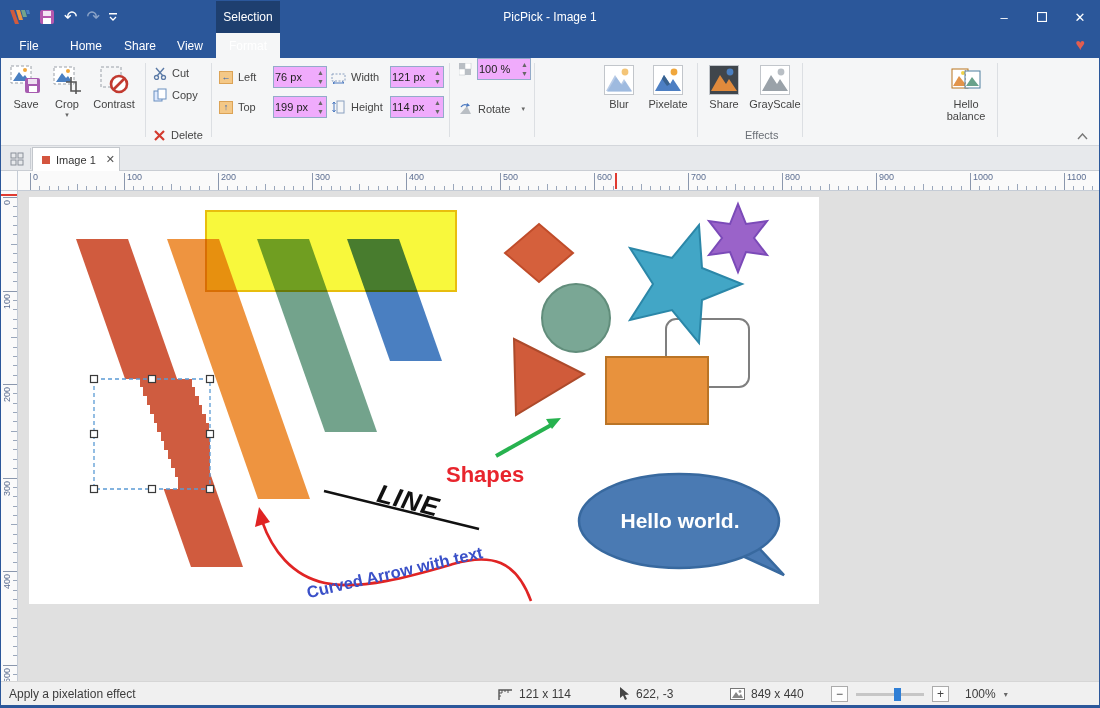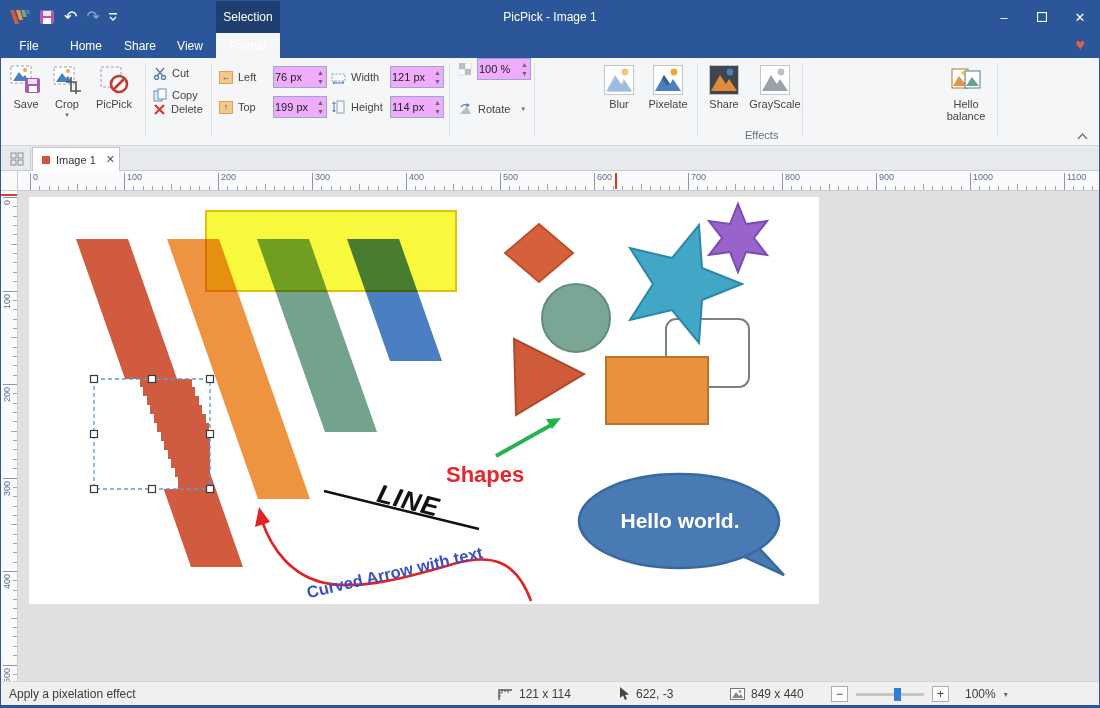--- a/index.html
+++ b/index.html
@@ -162,41 +162,41 @@
       </svg>
       <span class="cap">Crop</span>
       <span style="font-size:7px;color:#666;margin-top:-2px;">▾</span>
     </div>
     <div class="rbtn" style="left:88px;width:50px;">
       <svg width="32" height="30">
         <rect x="3" y="2" width="20" height="20" fill="none" stroke="#9aa0a8" stroke-dasharray="3,2"></rect>
         <circle cx="21" cy="19" r="8" fill="#fff" stroke="#c23a30" stroke-width="2.6"></circle>
         <line x1="15.5" y1="24.5" x2="26.5" y2="13.5" stroke="#c23a30" stroke-width="2.6"></line>
       </svg>
-      <span class="cap">PicPick</span>
+      <span class="cap">Contrast</span>
     </div>
 
     <div class="rsep" style="left:144px;"></div>
 
     <div class="smallbtn" style="left:152px;top:6px;">
       <svg width="14" height="13">
         <path d="M3,1 L10,9 M11,1 L4,9" stroke="#5b7aa6" stroke-width="1.4" fill="none"></path>
         <circle cx="3.5" cy="10.5" r="2" fill="none" stroke="#5b7aa6" stroke-width="1.3"></circle>
         <circle cx="10.5" cy="10.5" r="2" fill="none" stroke="#5b7aa6" stroke-width="1.3"></circle>
       </svg>
       <span>Cut</span>
     </div>
     <div class="smallbtn" style="left:152px;top:28px;">
       <svg width="14" height="14">
         <rect x="1" y="3" width="8" height="10" fill="#dfeafe" stroke="#6a8fc0"></rect>
         <rect x="5" y="1" width="8" height="10" fill="#fff" stroke="#6a8fc0"></rect>
       </svg>
       <span>Copy</span>
     </div>
-    <div class="smallbtn" style="left:152px;top:42px;">
+    <div class="smallbtn" style="left:152px;top:68px;">
       <svg width="13" height="13">
         <path d="M2,2 L11,11 M11,2 L2,11" stroke="#d33b2f" stroke-width="2.2"></path>
       </svg>
       <span>Delete</span>
     </div>
 
     <div class="rsep" style="left:210px;"></div>
 
     <div class="fieldrow" style="left:218px;top:8px;">
       <span class="iconbox">←</span>

